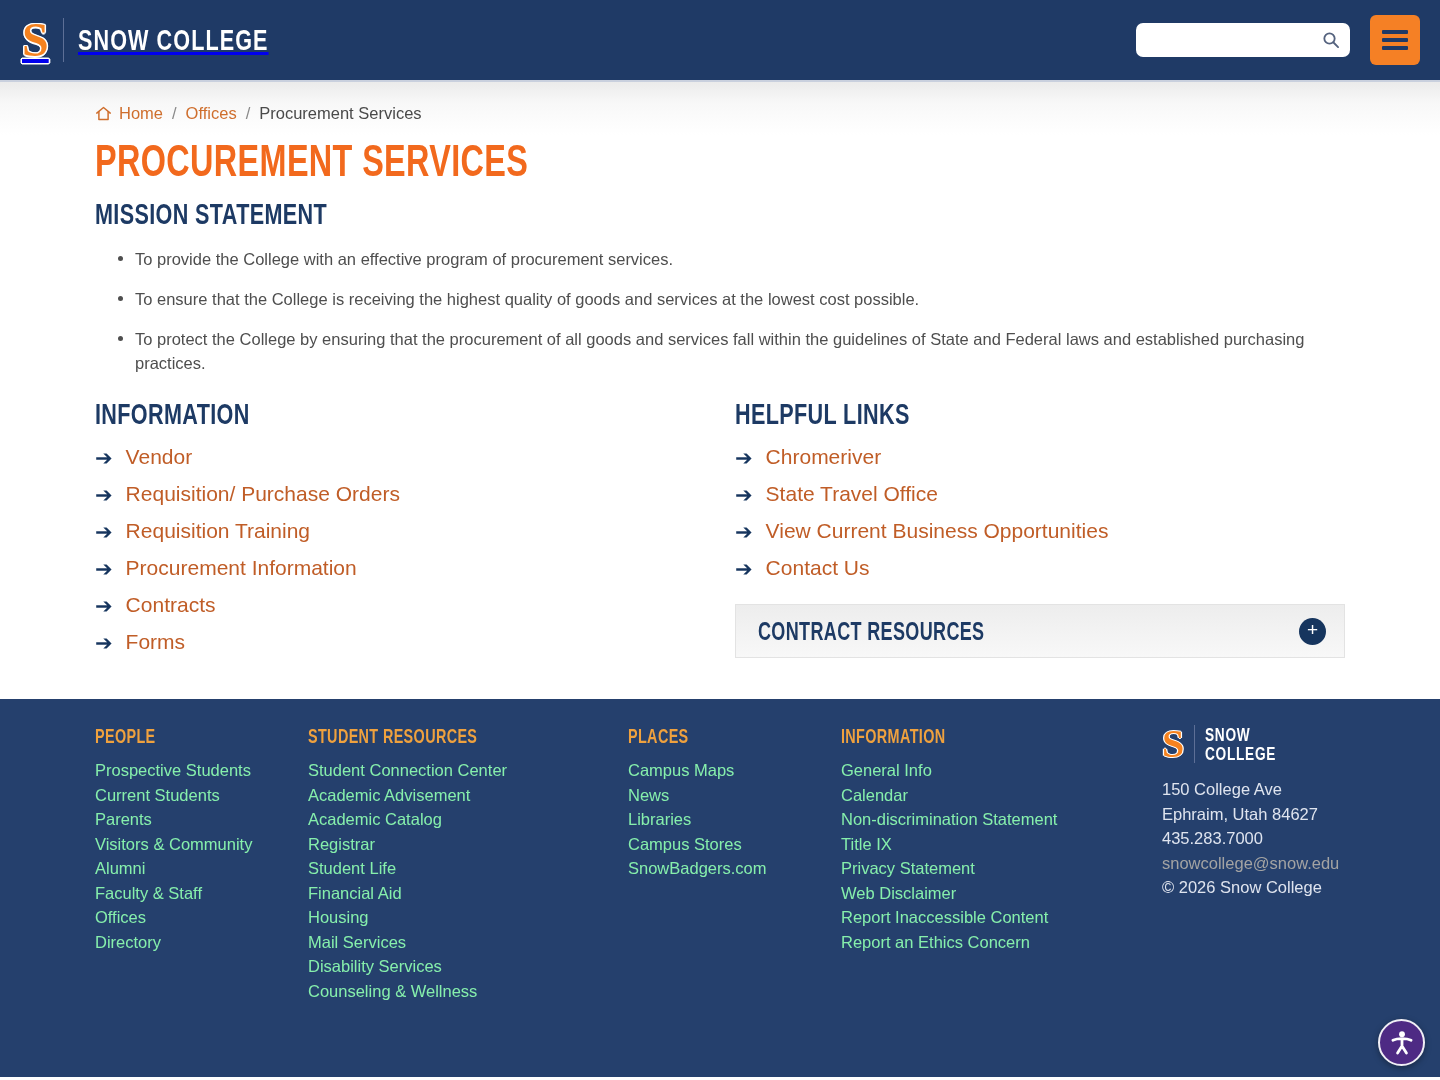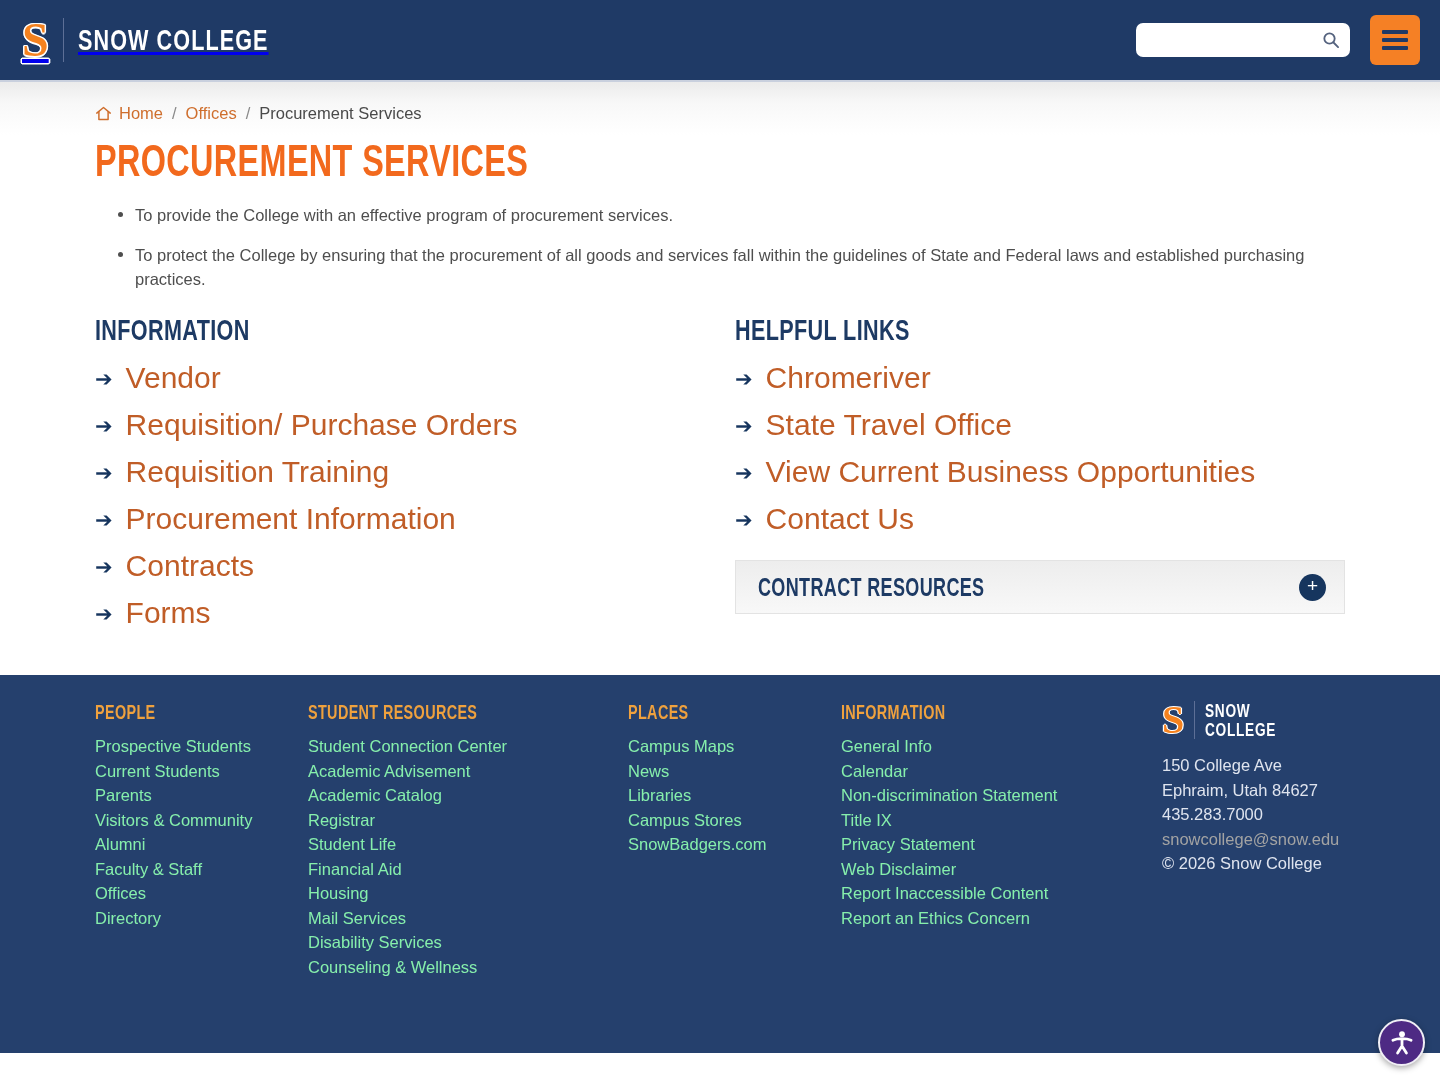--- a/index.html
+++ b/index.html
@@ -44,21 +44,21 @@
   .mission-list li { position:relative; color:#4e4e4e; font-size:16.5px; line-height:24px;
     margin-bottom:16px; max-width:1180px; }
   .mission-list li::before { content:""; position:absolute; left:-17px; top:9px;
     width:5px; height:5px; border-radius:50%; background:#4e4e4e; }
 
   .links-row { display:grid; grid-template-columns:640px 1fr; margin-top:22px; }
   .section-heading { color:#1d3a64; font-size:30px; margin-bottom:14px; display:block; }
   .link-list { list-style:none; margin-top:6px; }
   .link-list li { display:flex; align-items:center; gap:13px; margin-bottom:13px; }
   .arrow-glyph { color:#16355e; font-size:21px; line-height:23px; }
-  .rust-link { color:#c05d27; font-size:30px; text-decoration:none; }
+  .rust-link { color:#c05d27; font-size:21px; text-decoration:none; }
 
   .accordion { margin-top:24px; width:610px; height:54px; border:1px solid #e3e3e3;
     background:linear-gradient(180deg,#ededed 0%,#f8f8f8 100%);
     display:flex; align-items:center; justify-content:space-between;
     padding:0 18px 0 22px; cursor:pointer;gap:40px; }
   .accordion-title { color:#1d3a64; font-size:25px; }
   .accordion-toggle { width:27px; height:27px; border-radius:50%; background:#16355e;
     color:#fff; font-size:19px; display:flex; align-items:center; justify-content:center;
     border:none; cursor:pointer; padding-bottom:2px; }
 
@@ -128,23 +128,29 @@
       <span class="crumb-sep">/</span>
       <span class="crumb-current">Procurement Services</span>
     </nav>
   </div>
 </div>
 
 <main class="container">
   <h1>
     <span class="cond" style="font-size:45px;color:#f2691d;">PROCUREMENT SERVICES</span>
   </h1>
+  <h2>
+    <span class="cond mission-heading">MISSION STATEMENT</span>
+  </h2>
   <ul class="mission-list">
       <li>
       <span>To provide the College with an effective program of procurement services.</span>
+    </li>
+      <li>
+      <span>To ensure that the College is receiving the highest quality of goods and services at the lowest cost possible.</span>
     </li>
       <li>
       <span>To protect the College by ensuring that the procurement of all goods and services fall within the guidelines of State and Federal laws and established purchasing practices.</span>
     </li>
     </ul>
 
   <div class="links-row">
 
     <section>
       <h2>

